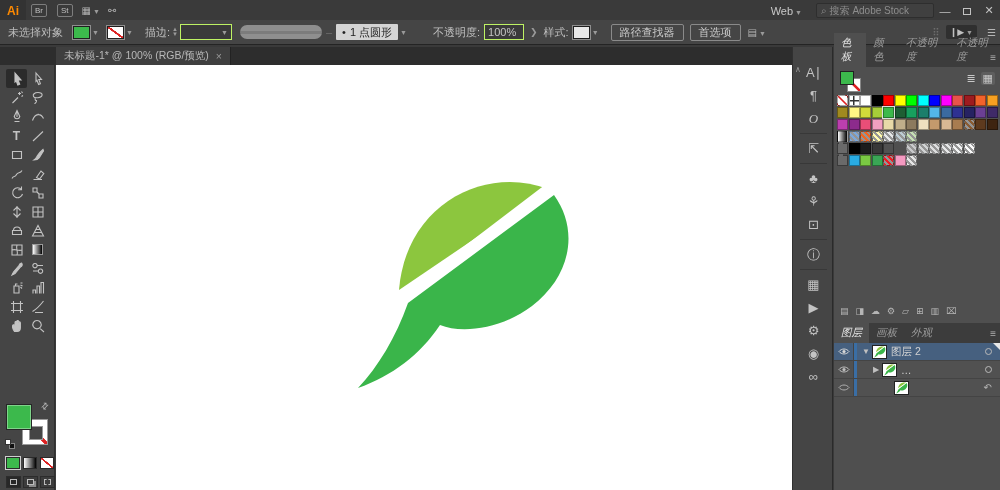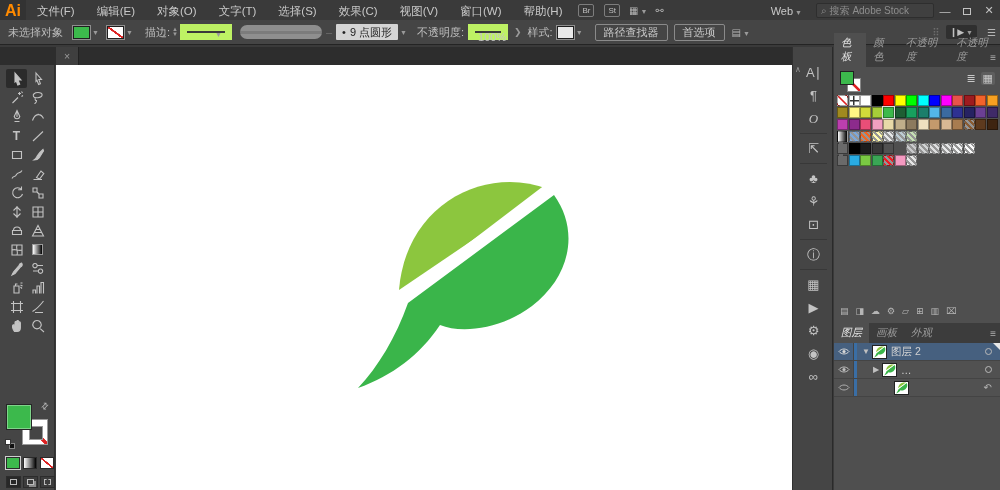--- a/index.html
+++ b/index.html
@@ -1,33 +1,33 @@
 <!DOCTYPE html>
 <html><head>
 <meta charset="utf-8">
 <style>
   * { margin:0; padding:0; box-sizing:border-box; font-family:"Liberation Sans","DejaVu Sans",sans-serif; }
   html,body { width:1000px; height:490px; overflow:hidden; background:#3a3a3a; }
   
   #menubar { position:absolute; left:0; top:0; width:1000px; height:22px; background:#3a3a3a; border-bottom:1px solid #262626; display:flex; align-items:center; }
-  #ai-logo { width:26px; height:22px; display:flex; align-items:center; justify-content:center; color:#ff8a00; font-weight:bold; font-size:16px; background:#333; }
+  #ai-logo { width:26px; height:22px; display:flex; align-items:center; justify-content:center; color:#ff8a00; font-weight:bold; font-size:12px; background:#333; }
   .menu-item { color:#c8c8c8; font-size:11.5px; padding:0 11px; line-height:22px; cursor:default; }
   .mini-btn { border:1px solid #7d7d7d; border-radius:2px; color:#c0c0c0; font-size:8px; padding:1px 3px; margin:0 5px; }
   .tb-icon { color:#b5b5b5; font-size:10px; margin:0 4px; }
   .caret { color:#9a9a9a; font-size:7px; margin-left:2px; }
   #workspace { color:#c8c8c8; font-size:11px; margin-left:auto; margin-right:14px; }
   #stock-search { background:#404040; border:1px solid #2e2e2e; border-radius:2px; width:118px; height:15px; color:#8d8d8d; font-size:10px; display:flex; align-items:center; padding:0 4px; gap:3px; }
   .winbtn { color:#c2c2c2; font-size:11px; width:22px; text-align:center; }
   #restore-box { display:inline-block; width:8px; height:7px; border:1px solid #c2c2c2; }
   
   #controlbar { position:absolute; left:0; top:20px; width:1000px; height:25px; background:#454545; border-bottom:1px solid #242424; display:flex; align-items:center; font-size:11px; color:#bdbdbd; }
   .swatch-sm { width:17px; height:13px; border:1px solid #1f1f1f; outline:1px solid #8f8f8f; display:inline-block; }
   .none-diag { background:linear-gradient(to top right,#fff 44%,#d22 45%,#d22 55%,#fff 56%); }
   .stepper { display:inline-flex; flex-direction:column; color:#9a9a9a; font-size:6px; line-height:5px; margin:0 2px; }
-  .field { background:#3a3a3a; border:7px solid #bef264; height:16px; display:inline-flex; align-items:flex-start; padding:0 3px; color:#c5c5c5; }
+  .field { background:#3a3a3a; border:1px solid #bef264; height:16px; display:inline-flex; align-items:center; padding:0 3px; color:#c5c5c5; }
   .profile-pill { width:82px; height:14px; background:#8f8f8f; border-radius:7px; display:inline-block; background-image:linear-gradient(#7c7c7c,#7c7c7c); background-size:100% 3px; background-position:center; background-repeat:no-repeat; }
   #brush-box { background:#d4d4d4; color:#222; height:16px; display:inline-flex; align-items:center; padding:0 6px; gap:4px; border-radius:1px; }
   .cbtn { border:1px solid #8a8a8a; border-radius:2px; height:17px; display:inline-flex; align-items:center; padding:0 8px; color:#cacaca; margin:0 3px; }
   
   #tabbar { position:absolute; left:0; top:47px; width:792px; height:18px; background:#2d2d2d; }
   #doc-tab { position:absolute; left:56px; top:0; height:18px; background:#3f3f3f; border-right:1px solid #222; display:flex; align-items:center; padding:0 8px; gap:7px; font-size:10.5px; color:#b8b8b8; }
   
   #toolbar { position:absolute; left:0; top:65px; width:55px; height:425px; background:#454545; border-right:1px solid #303030; }
   #tools-grid { position:absolute; left:6px; top:4px; width:44px; display:grid; grid-template-columns:21px 21px; grid-auto-rows:19px; }
   .tool { display:flex; align-items:center; justify-content:center; border-radius:2px; }
@@ -86,21 +86,20 @@
   .lthumb { width:15px; height:14px; background:#fff; border:1px solid #222; margin-right:4px; }
   .ltarget { margin-left:auto; margin-right:8px; width:7px; height:7px; border:1px solid #b9b9b9; border-radius:50%; }
   .lcorner { position:absolute; right:0; top:0; width:0; height:0; border-left:7px solid transparent; border-top:7px solid #e8e8e8; }
   .release-icon { margin-left:auto; margin-right:8px; color:#b5b5b5; font-size:10px; }
 </style>
 </head>
 <body>
 
 <div id="menubar">
   <div id="ai-logo">Ai</div>
-  <div id="menu-items"><span class="menu-item">文件(F)</span><span class="menu-item">编辑(E)</span><span class="menu-item">对象(O)</span><span class="menu-item">文字(T)</span><span class="menu-item">选择(S)</span><span class="menu-item">效果(C)</span><span class="menu-item">视图(V)</span><span class="menu-item">窗口(W)</span><span class="menu-item">帮助(H)</span></div>
   <span class="mini-btn">Br</span>
   <span class="mini-btn">St</span>
   <span class="tb-icon">▦<span class="caret">▼</span></span>
   <span class="tb-icon">⚯</span>
   <span id="workspace"><span>Web</span><span class="caret">▼</span></span>
   <div id="stock-search">
     <span>⌕</span>
     <span>搜索 Adobe Stock</span>
   </div>
   <span class="winbtn">—</span>
@@ -119,41 +118,42 @@
       <span>▲</span>
       <span>▼</span>
     </span>
   <span class="field" style="width:52px;">
       <span style="margin-left:auto;" class="caret">▼</span>
     </span>
   <span class="profile-pill" style="margin-left:8px;"></span>
   <span style="color:#6f6f6f; margin:0 4px;">–</span>
   <span id="brush-box">
       <span>•</span>
-      <span>9 点圆形</span>
+      <span>1 点圆形</span>
     </span>
   <span class="caret">▼</span>
-  <span style="margin-left:10px;">不透明度:</span>
+  <span style="margin-left:26px;">不透明度:</span>
   <span class="field" style="width:40px; margin-left:4px;">
       <span>100%</span>
     </span>
   <span style="color:#9a9a9a; font-size:9px; margin:0 6px;">❯</span>
   <span>样式:</span>
   <span class="swatch-sm" style="background:#e9e9e9; margin-left:4px;"></span>
     <span class="caret">▼</span>
   <span class="cbtn" style="margin-left:12px;">路径查找器</span>
   <span class="cbtn">首选项</span>
   <span class="tb-icon">▤<span class="caret">▼</span></span>
   <span style="margin-left:auto; color:#6d6d6d; font-size:10px;">⠿</span>
   <span style="background:#2f2f2f; border-radius:2px; color:#c0c0c0; font-size:9px; padding:2px 4px; margin:0 6px;">❙▶<span class="caret">▼</span></span>
   <span class="tb-icon">☰</span>
 </div>
 
 <div id="tabbar">
   <div id="doc-tab">
+    <span>未标题-1* @ 100% (RGB/预览)</span>
     <span style="color:#9a9a9a;">×</span>
   </div>
 </div>
 
 <div id="toolbar">
   <div id="tools-grid">
       <div class="tool active">
         <svg width="16" height="16" viewBox="0 0 16 16">
           <path d="M6 2 L12 9 L9 9 L10.7 13.2 L8.8 14 L7.2 9.8 L6 11 Z" fill="#c3c3c3" stroke="#c3c3c3" stroke-width="1.1"></path>
         </svg>

